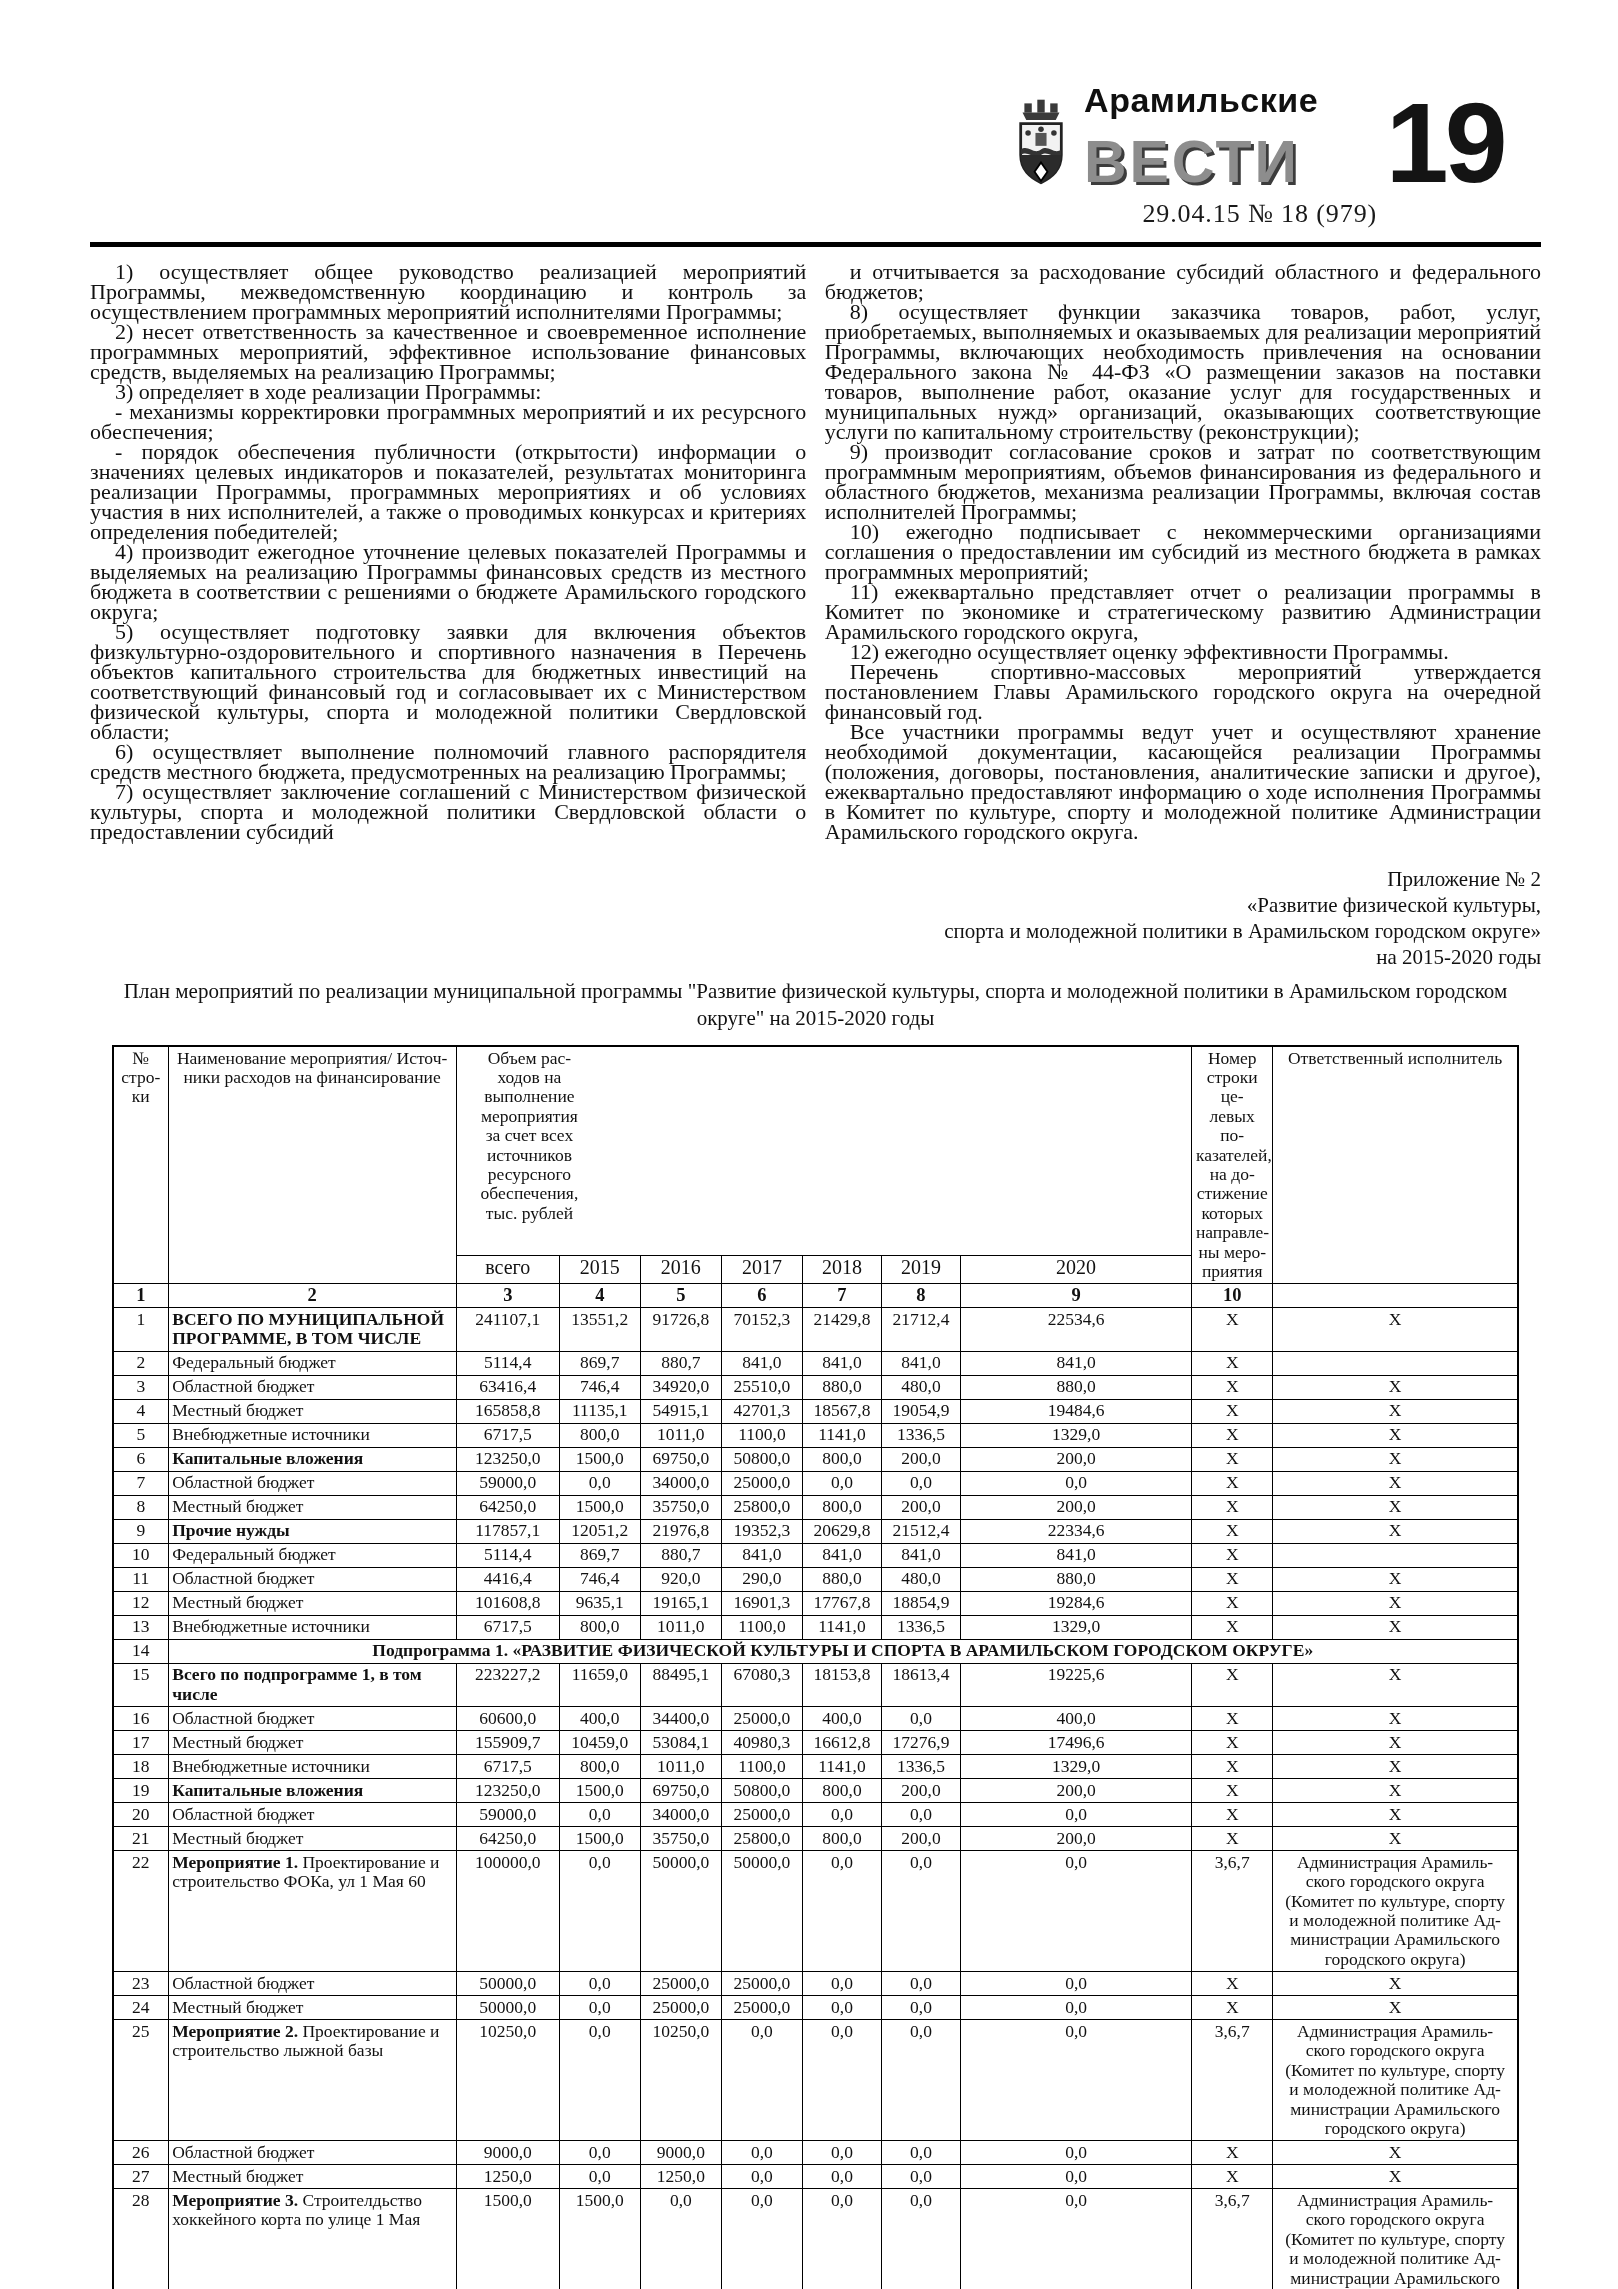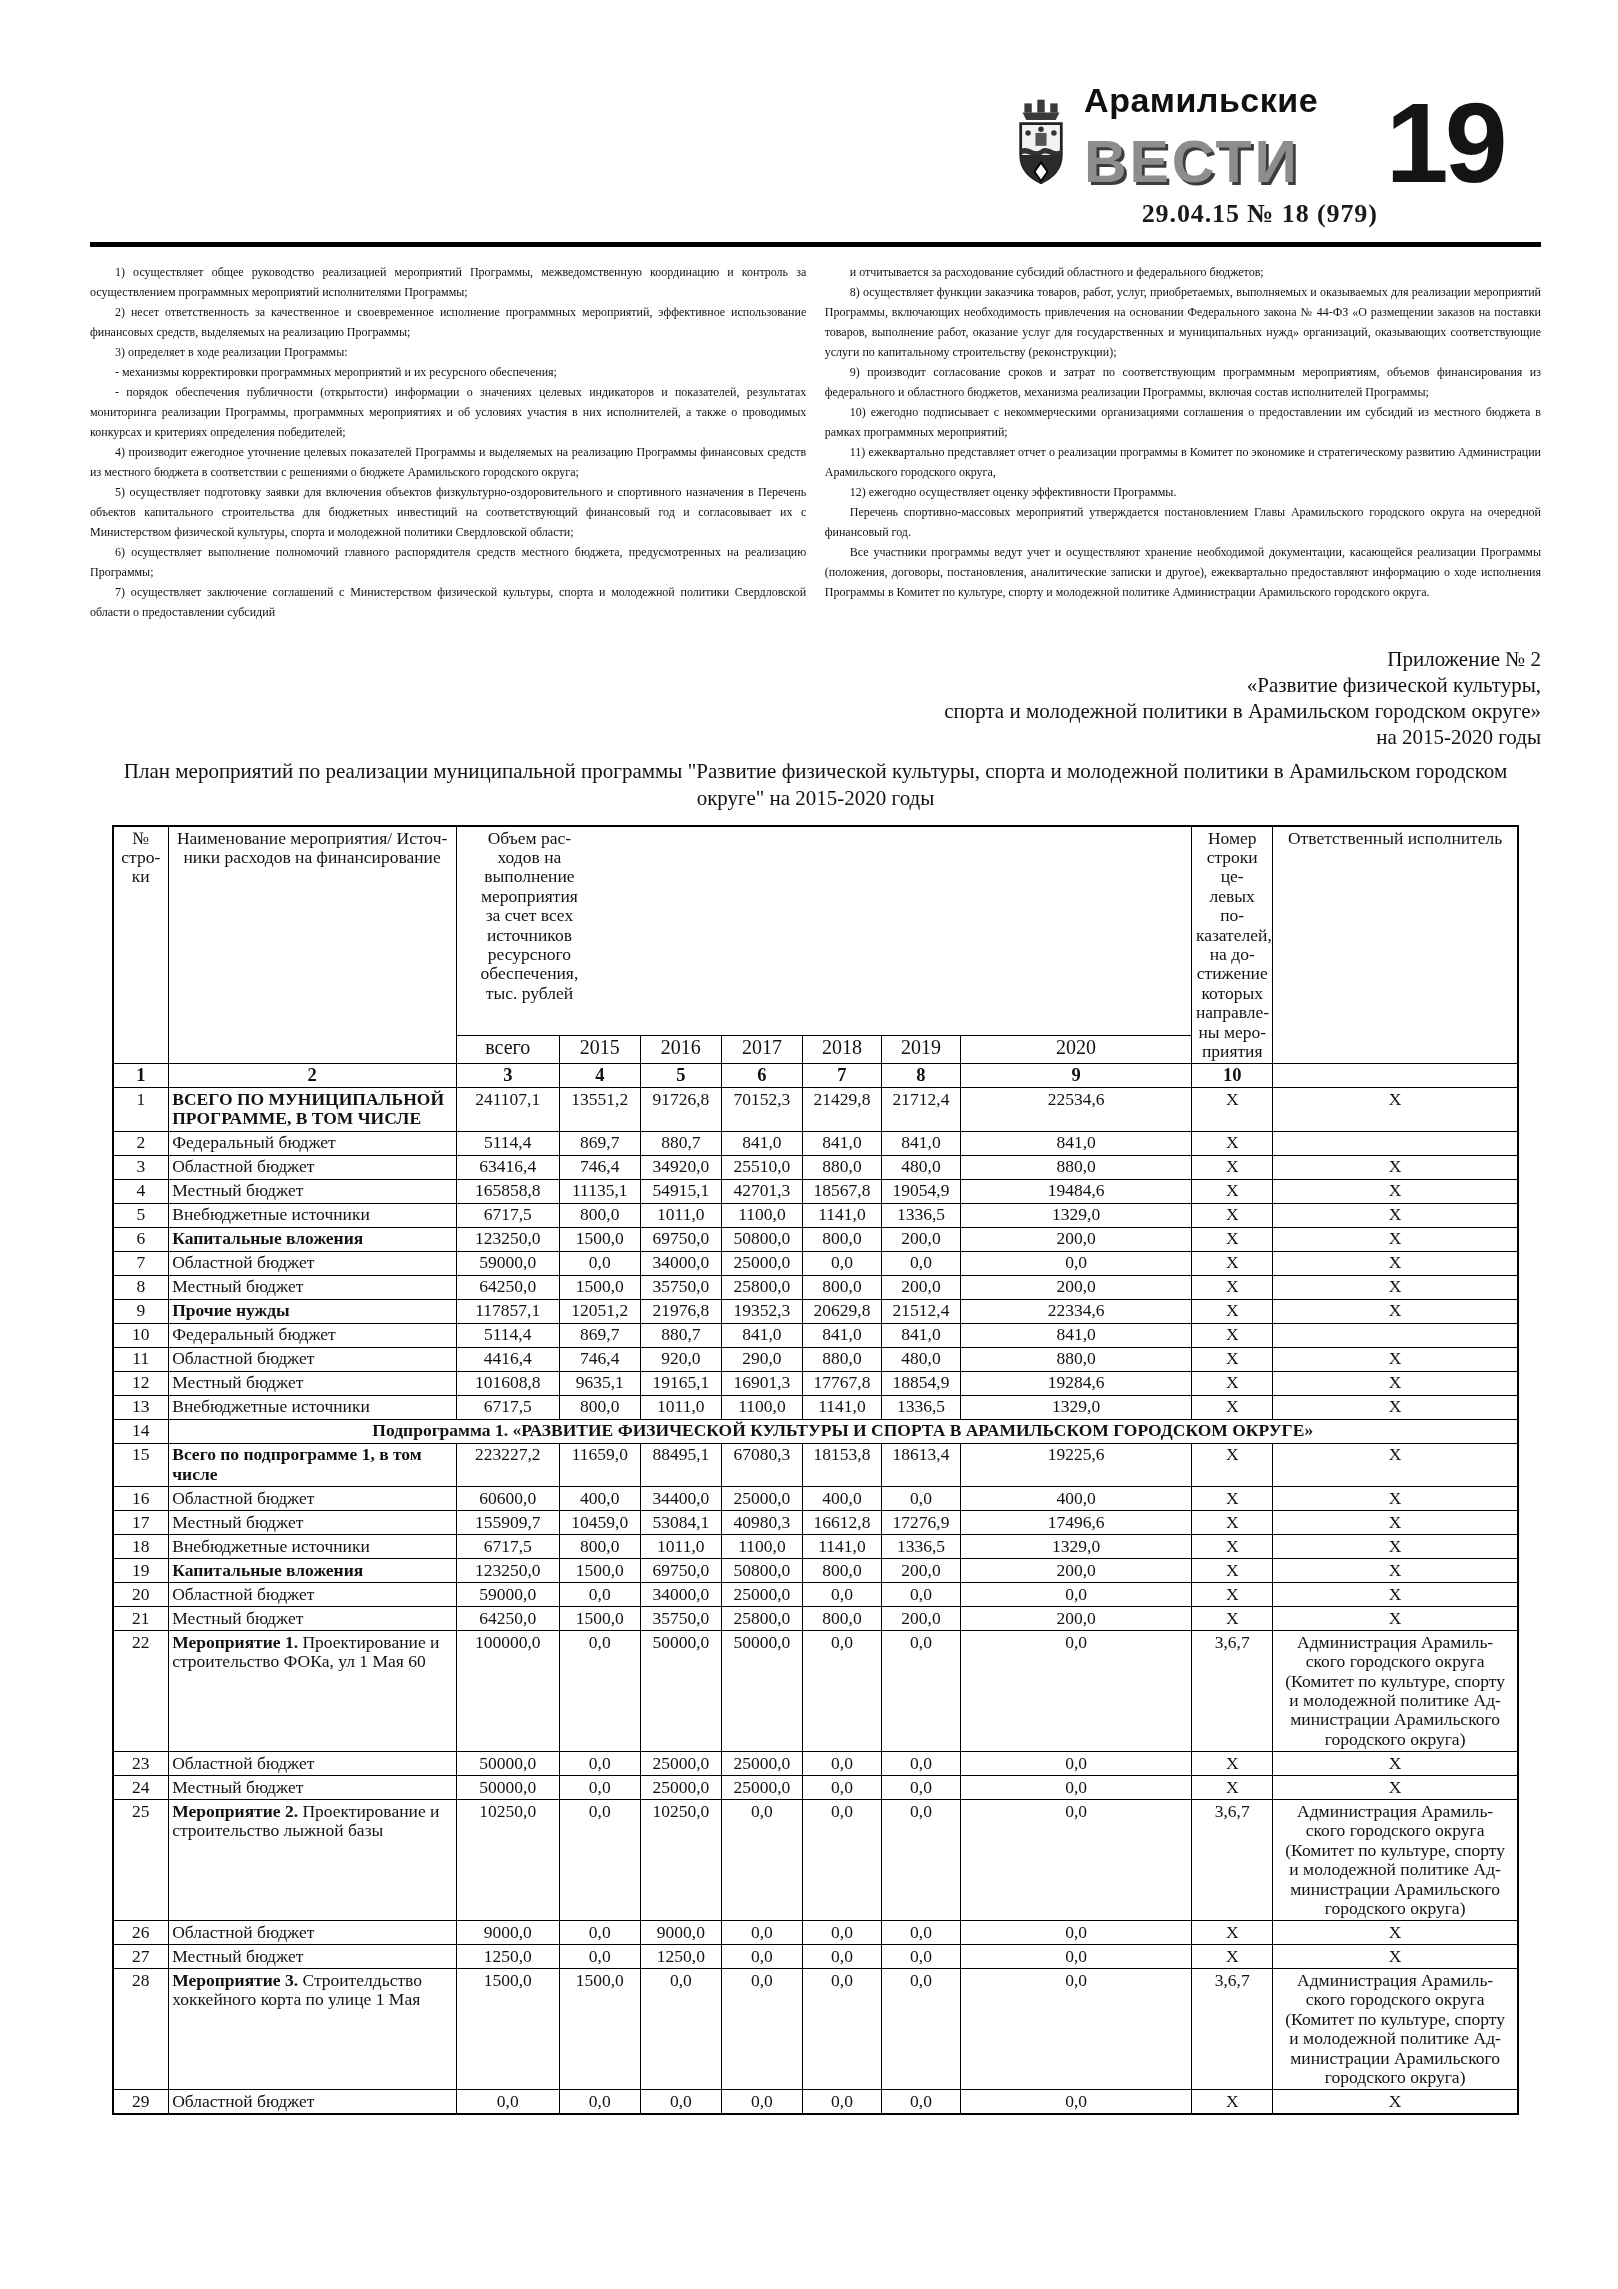--- a/index.html
+++ b/index.html
@@ -18,31 +18,31 @@
   .mast-names { display:flex; flex-direction:column; align-items:flex-start; line-height:1; }
   .paper-top {
     font-family:"Liberation Sans","DejaVu Sans",sans-serif;
     font-weight:800; font-size:34px; letter-spacing:0.5px; color:#101010;
   }
   .paper-bottom {
     font-family:"Liberation Sans","DejaVu Sans",sans-serif;
     font-weight:800; font-size:59px; letter-spacing:2.8px; color:#8d8d8d;
     text-shadow:2.8px 2.8px 0 #3c3c3c; margin-top:16px;
   }
-  .issue-line { font-size:26px; margin-top:7.4px; letter-spacing:0.9px; color:#1a1a1a;font-weight:bold; }
+  .issue-line { font-size:26px; margin-top:7.4px; letter-spacing:0.9px; color:#1a1a1a; }
   .page-num {
     font-family:"Liberation Sans","DejaVu Sans",sans-serif;
     font-weight:800; font-size:113px; line-height:0.86; color:#141414;
     margin-left:51px; letter-spacing:-3.7px;
   }
   .mast-rule { height:4.6px; background:#000; margin:13px 0 14.8px 0; }
 
   
   .columns { display:flex; gap:18.5px; }
-  .col { width:50%; text-align:justify; font-size:12px; line-height:20px; }
+  .col { width:50%; text-align:justify; font-size:22px; line-height:20px; }
   .col p { margin:0; text-indent:25px; }
 
   
   .appendix { text-align:right; font-size:21px; line-height:26px; margin-top:24px; }
 
   
   .table-title { text-align:center; font-size:21px; line-height:27px; margin-top:8px; }
 
   
   table.plan {

